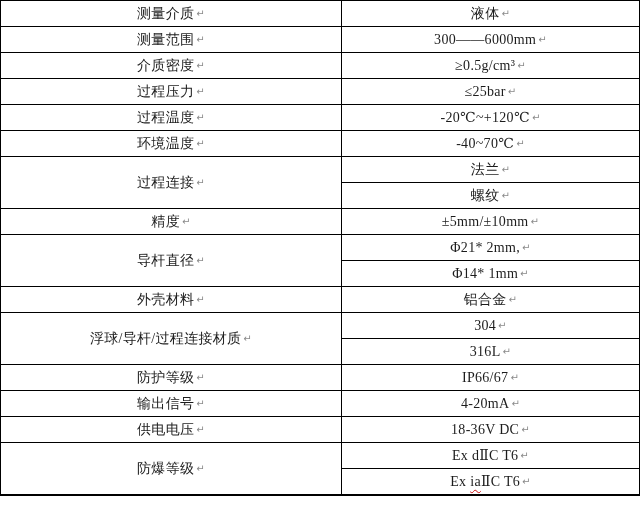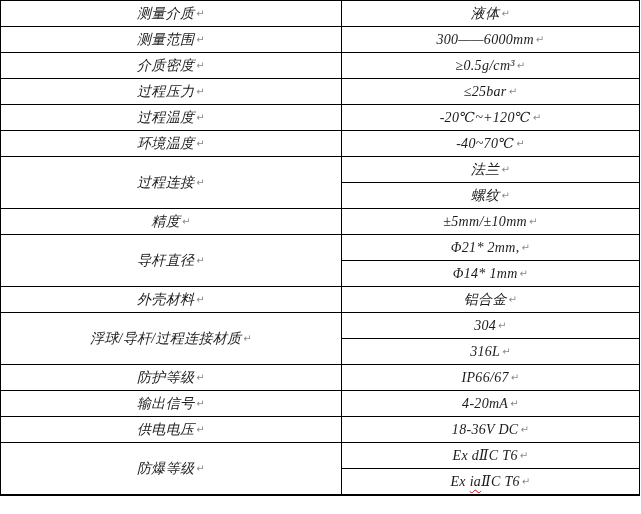--- a/index.html
+++ b/index.html
@@ -15,21 +15,20 @@
     overflow: hidden;
     font-family: "Liberation Serif", "DejaVu Serif", serif;
   }
   table.spec {
     border-collapse: collapse;
     table-layout: fixed;
     width: 639px;
     margin: 0;
     border: 1px solid #000000;
     border-bottom-width: 2px;
-    font-style: italic;
   }
   col.col-param { width: 341px; }
   col.col-value { width: 298px; }
   table.spec td {
     border: 1px solid #000000;
     height: 25px;
     padding: 0 2px;
     text-align: center;
     vertical-align: middle;
     font-size: 14px;

